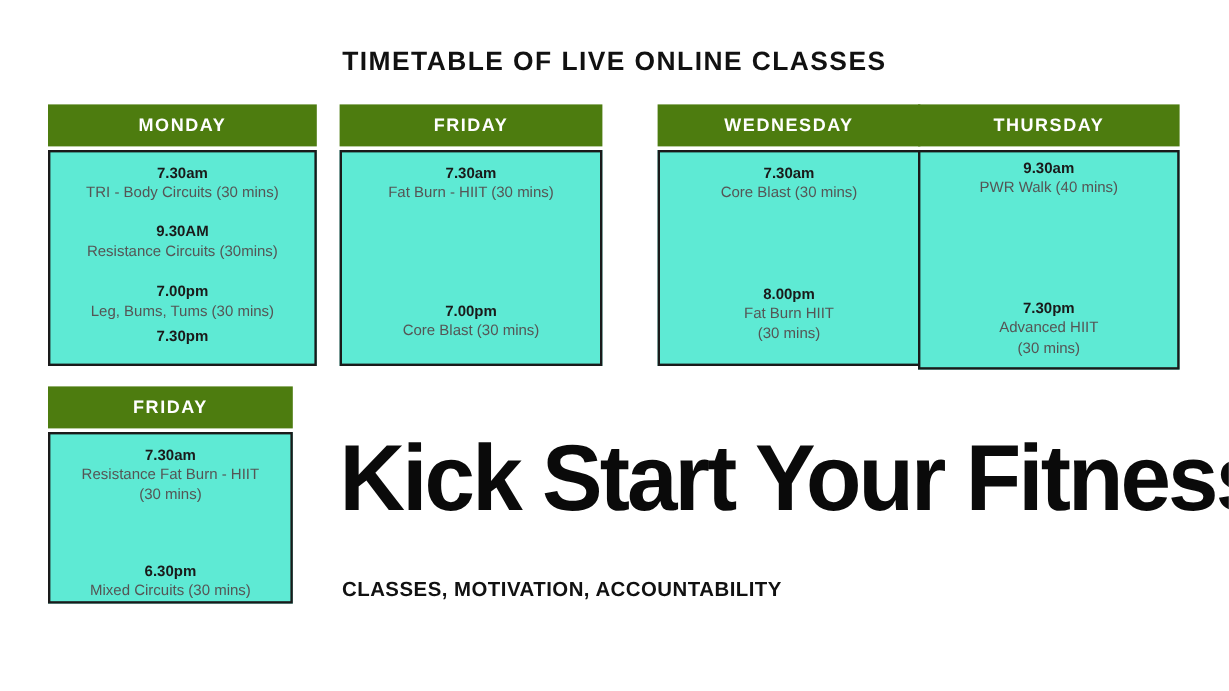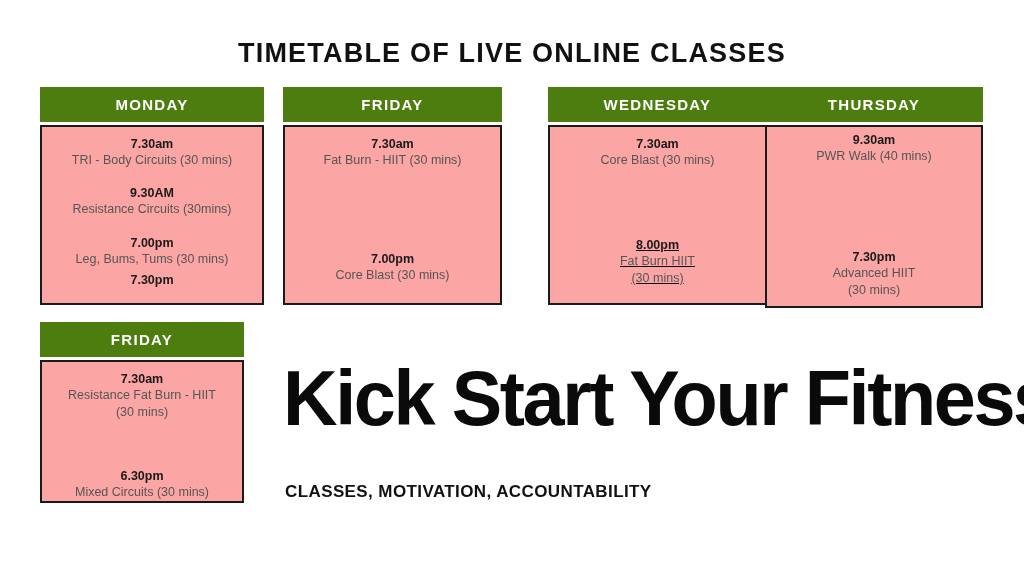--- a/index.html
+++ b/index.html
@@ -15,21 +15,21 @@
     position: relative;
   }
 
   
   #page-title {
     position: absolute;
     top: 38px;
     left: 0;
     width: 1024px;
     text-align: center;
-    font-size: 27px;
+    font-size: 22px;
     font-weight: bold;
     letter-spacing: 1.2px;
     color: #111111;
     white-space: nowrap;
   }
 
   
   .day-card {
     position: absolute;
     box-sizing: border-box;
@@ -41,21 +41,21 @@
     font-size: 15px;
     font-weight: bold;
     letter-spacing: 1.3px;
     height: 35px;
     line-height: 35px;
     box-sizing: border-box;
   }
   .day-body {
     border: 2px solid #1a1a1a;
     border-top: 2px solid #1a1a1a;
-    background: #fca5a5;
+    background: #5eead4;
     box-sizing: border-box;
     position: relative;
     margin-top: 3px;
   }
   .session {
     position: absolute;
     left: 0;
     width: 100%;
     text-align: center;
     box-sizing: border-box;
@@ -163,21 +163,21 @@
   </div>
 </div>
 
 <div class="day-card" id="card-wednesday">
   <div class="day-header">WEDNESDAY</div>
   <div class="day-body">
     <div class="session" style="top:9px;">
       <div class="session-time">7.30am</div>
       <div class="session-name">Core Blast  (30 mins)</div>
     </div>
-    <div class="session" style="top:110px;text-decoration:underline;">
+    <div class="session" style="top:110px;">
       <div class="session-time">8.00pm</div>
       <div class="session-name">Fat Burn HIIT</div>
       <div class="session-dur">(30 mins)</div>
     </div>
   </div>
 </div>
 
 <div class="day-card" id="card-thursday">
   <div class="day-header">THURSDAY</div>
   <div class="day-body">

